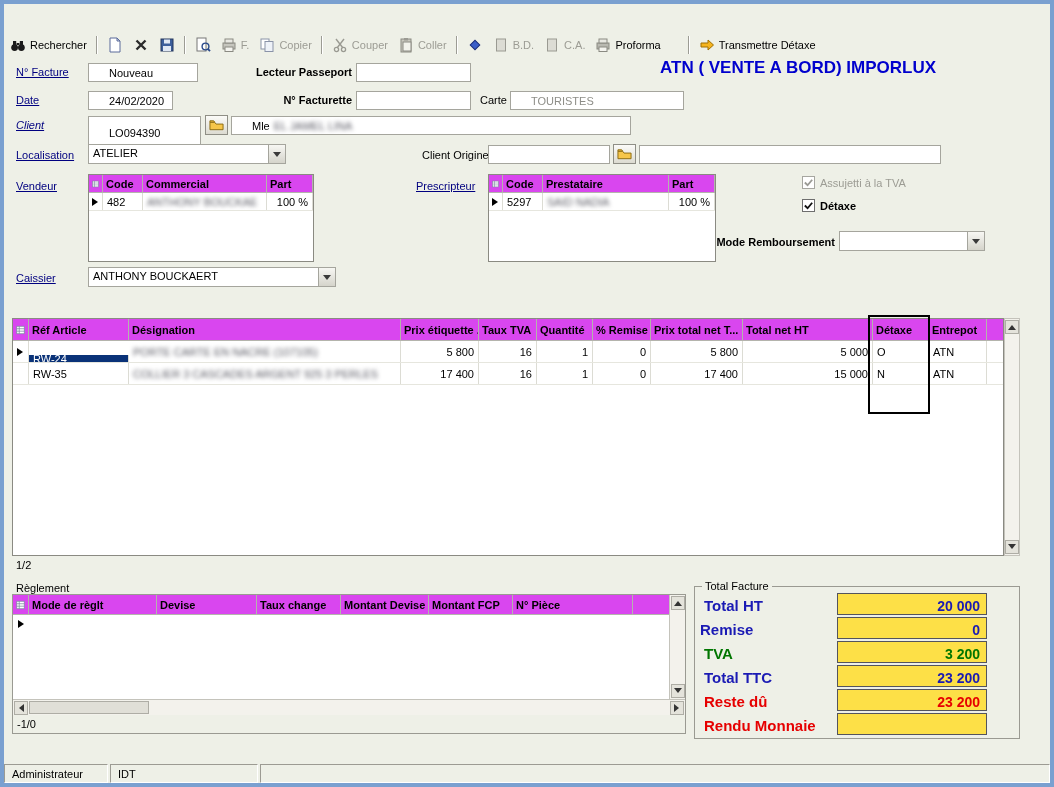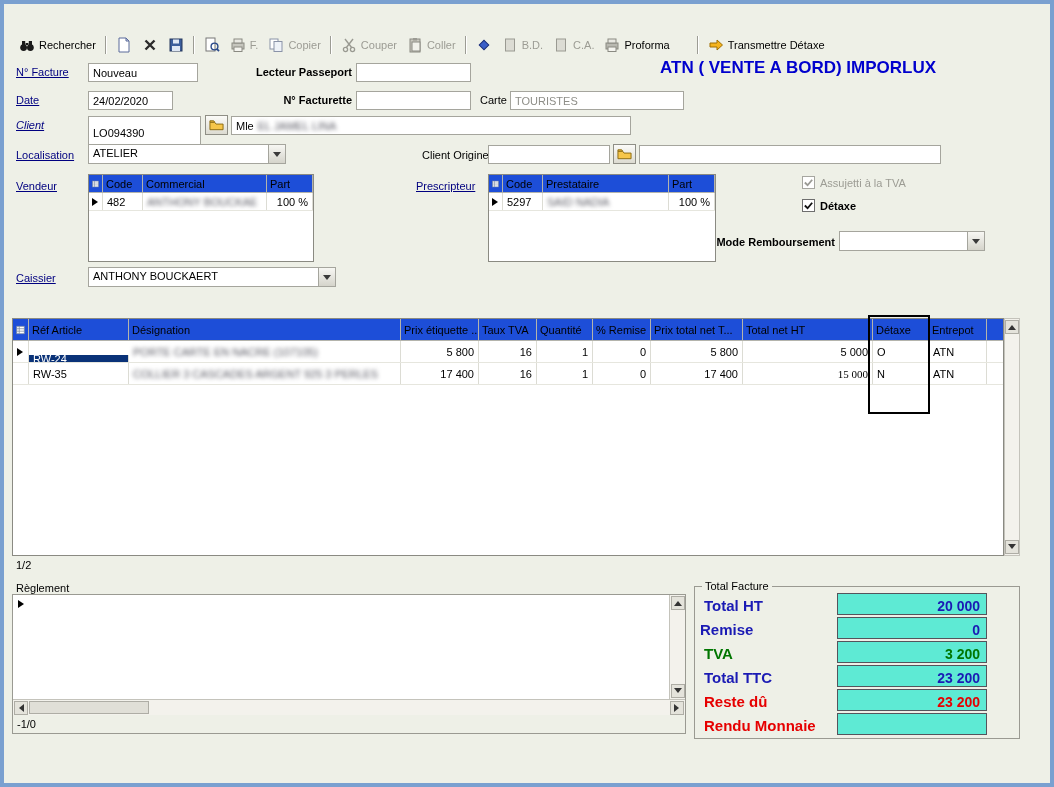--- a/index.html
+++ b/index.html
@@ -7,47 +7,47 @@
   .window { position:relative; width:1054px; height:787px; border:4px solid #7aa0d0; outline:1px solid #2a4a7a; background:#eef0e7; overflow:hidden; }
 
   
   .titlebar { position:absolute; left:0; top:0; right:0; height:26px; background:linear-gradient(#dcebfa,#b4cbe7); border-bottom:1px solid #8aa5c8; display:flex; align-items:center; padding:0 5px; }
   .titlebar .title { margin-left:5px; font-size:12px; }
   .win-btns { margin-left:auto; display:flex; gap:2px; }
   .win-btn { width:28px; height:18px; border:1px solid #66799a; border-radius:2px; background:linear-gradient(#f6f9fd,#ccd7e7); display:flex; align-items:center; justify-content:center; }
   .win-btn.close { width:42px; background:linear-gradient(#f4a58d,#cd3a20); border-color:#7e2a15; }
 
   
-  .toolbar { position:absolute; left:0; top:27px; right:0; height:27px; display:flex; align-items:center; padding:0 10px; }
+  .toolbar { position:absolute; left:0; top:27px; right:0; height:27px; display:flex; align-items:center; padding:0 1px; }
   .tbtn { display:flex; align-items:center; gap:4px; height:22px; padding:2px 5px; white-space:nowrap; }
   .tbtn.dis { color:#9c9c94; }
   .tsep { height:18px; border-left:1px solid #9c9c94; border-right:1px solid #ffffff; margin:0 4px; }
   .ico { width:16px; height:16px; flex:0 0 16px; }
 
   
   .lblnavy { position:absolute; color:#000080; text-decoration:underline; }
   .lblblack { position:absolute; }
   .r { text-align:right;font-weight:bold; }
-  .inp { position:absolute; background:#fff; border:1px solid #a5a59d; padding:0 4px; display:flex; align-items:center; overflow:hidden; white-space:nowrap; }
+  .inp { position:absolute; background:#fff; border:1px solid #a5a59d; padding:0 20px; display:flex; align-items:center; overflow:hidden; white-space:nowrap; }
   .banner { position:absolute; font-size:17px; font-weight:bold; color:#0000cd; white-space:nowrap; }
   .combo { position:absolute; background:#fff; border:1px solid #a5a59d; display:flex; align-items:stretch; }
   .combo .cv { flex:1; padding:2px 4px; overflow:hidden; white-space:nowrap; }
   .combo .cbtn { width:17px; background:linear-gradient(#f7f7f3,#d5d4cb); border-left:1px solid #a5a59d; display:flex; align-items:center; justify-content:center; }
   .arrd { width:0; height:0; border:4px solid transparent; border-top:5px solid #3a3a3a; margin-top:5px; }
   .fbtn { position:absolute; width:23px; height:20px; border:1px solid #8f8f86; background:linear-gradient(#fbfbf8,#dcdbd1); display:flex; align-items:center; justify-content:center; }
 
   .cbwrap { position:absolute; display:flex; align-items:center; gap:5px; }
   .cbox { width:13px; height:13px; background:#fff; border:1px solid #6e6e6e; display:flex; align-items:center; justify-content:center; }
   .cbwrap.dis .cbox { border-color:#a6a6a0; }
   .cbwrap.dis .cblbl { color:#9c9c94; }
   .cblbl.bold { font-weight:bold; }
 
   
   .grid { position:absolute; background:#fff; border:1px solid #8a8a82; overflow:hidden; }
-  .ghead { display:flex; background:#1d4ed8; font-weight:normal; border-bottom:1px solid #b4b4ac; }
+  .ghead { display:flex; background:#d946ef; font-weight:bold; border-bottom:1px solid #b4b4ac; }
   .hc { border-right:1px solid #b4b4ac; padding:0 3px; display:flex; align-items:center; overflow:hidden; white-space:nowrap; }
   .grow { display:flex; border-bottom:1px solid #e6e6de; }
   .dc { border-right:1px solid #dcdcd4; padding:0 4px; display:flex; align-items:center; overflow:hidden; white-space:nowrap; }
   .dc.n { justify-content:flex-end; }
   .sel { background:#0a3278; color:#fff; }
   .ind { display:flex; align-items:center; justify-content:center; }
   .tri { width:0; height:0; border:4px solid transparent; border-left:6px solid #000; margin-left:3px; }
   .redact { filter:blur(2px); color:#5a5a64; }
   .h18 { height:18px; } .h22 { height:22px; }
 
@@ -60,21 +60,21 @@
   .t-dn { width:0;height:0;border:4px solid transparent;border-top:5px solid #333;margin-bottom:-3px;}
   .t-lf { width:0;height:0;border:4px solid transparent;border-right:5px solid #333;margin-left:-3px;}
   .t-rt { width:0;height:0;border:4px solid transparent;border-left:5px solid #333;margin-right:-3px;}
   .hscroll { display:flex; align-items:center; background:#f3f2ec; border-top:1px solid #c4c3bb; height:16px; padding:0 1px; gap:1px; }
   .hthumb { width:120px; height:13px; background:#e0dfd7; border:1px solid #aeada5; }
 
   
   .gbox { position:absolute; border:1px solid #9a9a92; }
   .gboxlbl { position:absolute; background:#eef0e7; padding:0 3px; }
   .totlbl { position:absolute; width:132px; font-weight:bold; font-size:15px; line-height:24px; white-space:nowrap; }
-  .totbox { position:absolute; width:150px; height:22px; background:#5eead4; border:1px solid #54545c; text-align:right; padding:4px 6px 0 0; font-weight:bold; font-size:14px; }
+  .totbox { position:absolute; width:150px; height:22px; background:#fde047; border:1px solid #54545c; text-align:right; padding:4px 6px 0 0; font-weight:bold; font-size:14px; }
   .c-blue { color:#1a1ab4; } .c-green { color:#007600; } .c-red { color:#e60000; }
 
   
   .statusbar { position:absolute; left:0; right:0; bottom:0; height:21px; display:flex; padding-top:2px; background:#eef0e7; }
   .spanel { height:19px; border:1px solid; border-color:#9c9b93 #ffffff #ffffff #9c9b93; display:flex; align-items:center; padding:0 7px; margin-right:2px; }
 </style>
 </head>
 <body>
 
 <div class="window">
@@ -357,21 +357,21 @@
       <div class="dc ind" style="width:16px;"></div>
       <div class="dc" style="width:100px;">RW-35</div>
       <div class="dc" style="width:272px;">
           <span class="redact">COLLIER 3 CASCADES ARGENT 925 3 PERLES</span>
         </div>
       <div class="dc n" style="width:78px;">17 400</div>
       <div class="dc n" style="width:58px;">16</div>
       <div class="dc n" style="width:56px;">1</div>
       <div class="dc n" style="width:58px;">0</div>
       <div class="dc n" style="width:92px;">17 400</div>
-      <div class="dc n" style="width:130px;font-family:Liberation Serif, serif;">15 000</div>
+      <div class="dc n" style="width:130px;">15 000</div>
       <div class="dc" style="width:56px;">N</div>
       <div class="dc" style="width:58px;">ATN</div>
       <div class="dc" style="flex:1;border-right:none;"></div>
     </div>
   </div>
 
   <div class="vscroll" style="left:1000px;top:314px;height:238px;">
     <div class="sb">
         <span class="t-up"></span>
       </div>
@@ -381,20 +381,37 @@
   </div>
 
   <div class="annot" style="left:864px;top:311px;width:62px;height:99px;"></div>
 
   <div class="lblblack" style="position:absolute;left:12px;top:555px;">1/2</div>
 
   <div class="lblblack" style="left:12px;top:578px;">Règlement</div>
   <div class="gbox" style="left:8px;top:590px;width:674px;height:140px;background:#fff;">
     <div style="display:flex;height:104px;">
       <div style="width:656px;">
+        <div class="ghead" style="height:20px;">
+          <div class="hc ind" style="width:16px;">
+              <svg width="10" height="10" viewBox="0 0 12 12">
+                <rect x="1" y="1" width="10" height="10" fill="#fff" stroke="#7a8aa0"></rect>
+                <line x1="1" y1="4.3" x2="11" y2="4.3" stroke="#7a8aa0"></line>
+                <line x1="1" y1="7.6" x2="11" y2="7.6" stroke="#7a8aa0"></line>
+                <line x1="4.3" y1="1" x2="4.3" y2="11" stroke="#7a8aa0"></line>
+              </svg>
+            </div>
+          <div class="hc" style="width:128px;">Mode de règlt</div>
+          <div class="hc" style="width:100px;">Devise</div>
+          <div class="hc" style="width:84px;">Taux change</div>
+          <div class="hc" style="width:88px;">Montant Devise</div>
+          <div class="hc" style="width:84px;">Montant FCP</div>
+          <div class="hc" style="width:120px;">N° Pièce</div>
+          <div class="hc" style="flex:1;border-right:none;"></div>
+        </div>
         <div style="height:84px;background:#fff;display:flex;">
           <div class="ind" style="width:16px;height:18px;">
               <span class="tri"></span>
             </div>
         </div>
       </div>
       <div class="vscroll" style="position:relative;left:0;top:0;height:104px;border-top:none;border-right:none;border-bottom:none;">
         <div class="sb">
             <span class="t-up"></span>
           </div>
@@ -428,14 +445,23 @@
   <div class="totlbl c-red" style="left:700px;top:686px;">Reste dû</div>
   <div class="totlbl c-red" style="left:700px;top:710px;">Rendu Monnaie</div>
 
   <div class="totbox c-blue" style="left:833px;top:589px;">20 000</div>
   <div class="totbox c-blue" style="left:833px;top:613px;">0</div>
   <div class="totbox c-green" style="left:833px;top:637px;">3 200</div>
   <div class="totbox c-blue" style="left:833px;top:661px;">23 200</div>
   <div class="totbox c-red" style="left:833px;top:685px;">23 200</div>
   <div class="totbox c-red" style="left:833px;top:709px;"></div>
 
+  <div class="statusbar">
+    <div class="spanel" style="width:104px;">
+        <span>Administrateur</span>
+      </div>
+    <div class="spanel" style="width:148px;">
+        <span>IDT</span>
+      </div>
+    <div class="spanel" style="flex:1;margin-right:0;"></div>
+  </div>
 
 </div>
 
 </body></html>

